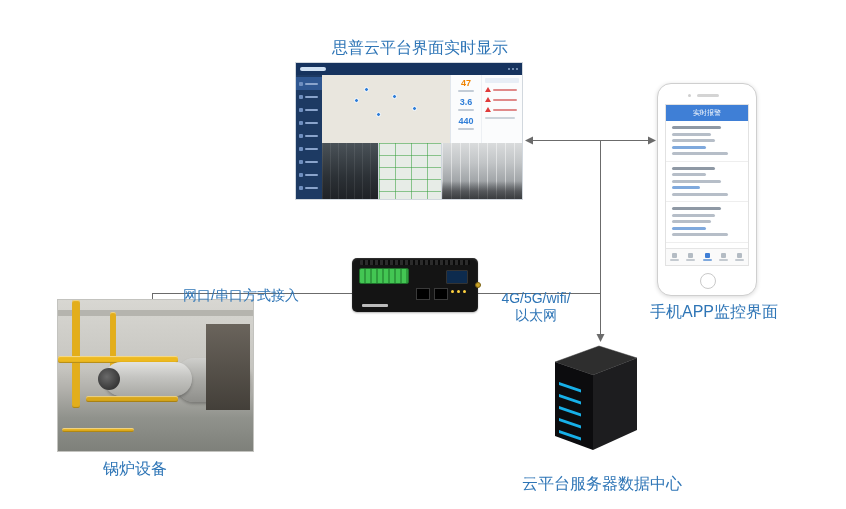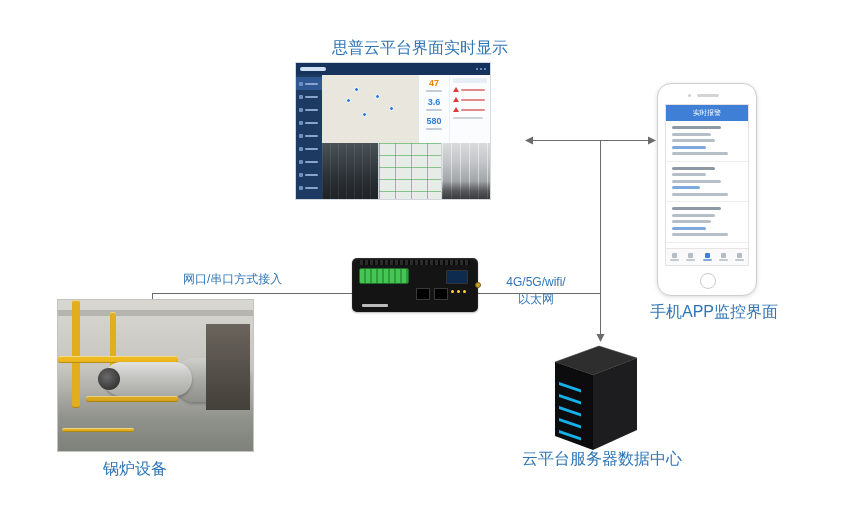--- a/index.html
+++ b/index.html
@@ -19,28 +19,28 @@
     left: 0; top: 0;
     pointer-events: none;
   }
   .lbl {
     position: absolute;
     color: #2E75B6;
     font-size: 16px;
     line-height: 17px;
     white-space: nowrap;
   }
-  .lbl.small { font-size: 12px; }
+  .lbl.small { font-size: 14px; margin-top: 16px; }
   .lbl.center { text-align: center; }
 
   
   .dashboard {
     position: absolute;
     left: 295px; top: 62px;
-    width: 196px; height: 138px;
+    width: 228px; height: 138px;
     border: 1px solid #d2d8de;
     background: #fff;
     display: flex; flex-direction: column;
   }
   .db-header {
     height: 12px; background: #16335e;
     display: flex; align-items: center; gap: 3px;
     padding: 0 4px; flex: 0 0 auto;
   }
   .db-logo-bar { width: 26px; height: 4px; background: #cfe0f2; border-radius: 2px; }
@@ -286,21 +286,21 @@
             <div class="stat-col">
               <div class="stat">
                 <div class="stat-val orange">47</div>
                 <div class="stat-cap"></div>
               </div>
               <div class="stat">
                 <div class="stat-val blue">3.6</div>
                 <div class="stat-cap"></div>
               </div>
               <div class="stat">
-                <div class="stat-val blue">580</div>
+                <div class="stat-val blue">440</div>
                 <div class="stat-cap"></div>
               </div>
             </div>
             <div class="alert-col">
               <div class="alert-head"></div>
               <div class="alert-row">
                   <span class="warn-ic"></span>
                   <span class="alert-bar"></span>
                 </div>
               <div class="alert-row">
@@ -422,15 +422,15 @@
   </div>
 
   <div class="lbl small" style="left:183px; top:271px;">网口/串口方式接入</div>
   <div class="lbl small center" style="left:498px; top:274px; width:76px;">
     <div>4G/5G/wifi/</div>
     <div>以太网</div>
   </div>
 
   <div class="lbl" style="left:650px; top:303px;">手机APP监控界面</div>
   <div class="lbl" style="left:103px; top:460px;">锅炉设备</div>
-  <div class="lbl" style="left:522px; top:450px;">云平台服务器数据中心</div>
+  <div class="lbl" style="left:522px; top:475px;">云平台服务器数据中心</div>
 
 </div>
 
 </body></html>

